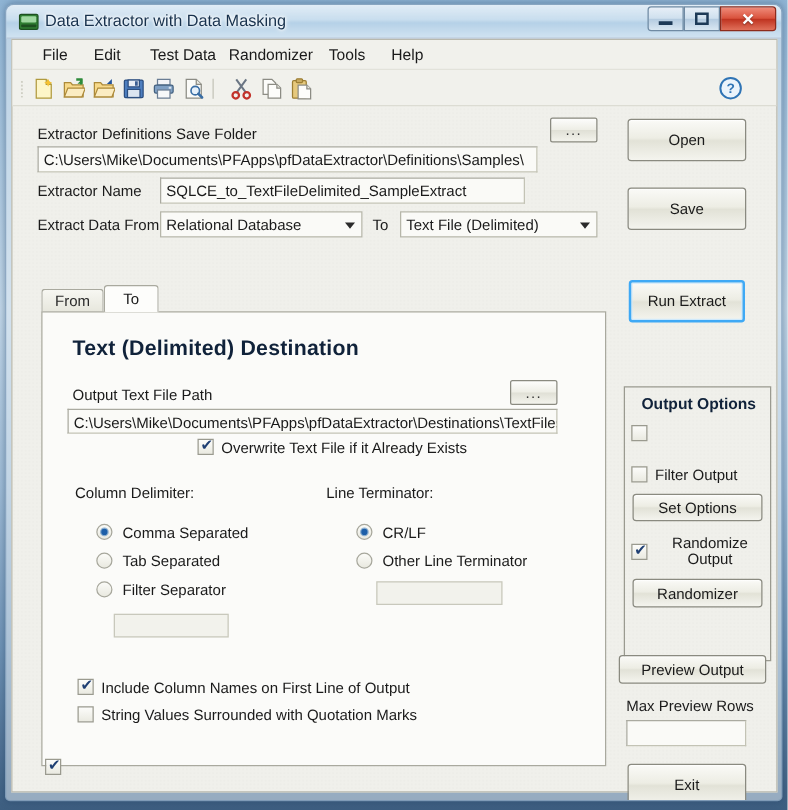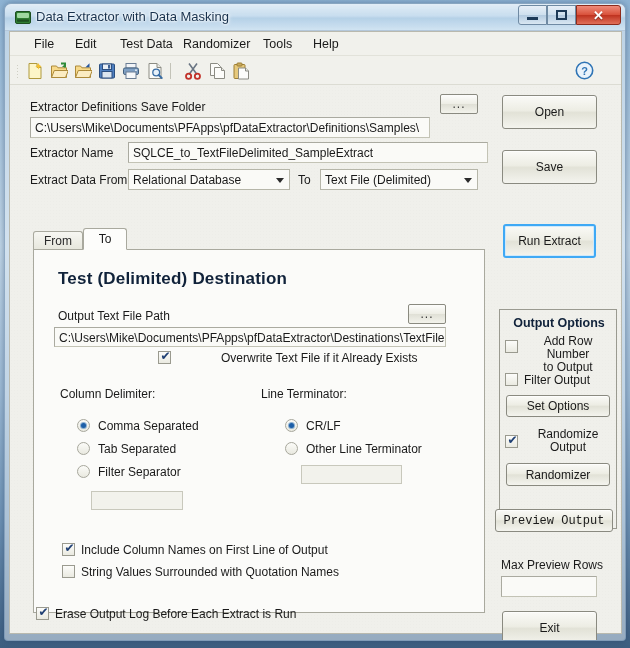--- a/index.html
+++ b/index.html
@@ -266,100 +266,95 @@
         <circle cx="9.5" cy="9.5" r="8.2" fill="#eaf3fb" stroke="#2f74b5" stroke-width="1.6"></circle>
         <text x="9.5" y="13.6" text-anchor="middle" font-size="11" font-family="Liberation Sans, sans-serif" font-weight="bold" fill="#2f74b5">?</text>
       </svg>
     </div>
 
     <div class="lbl" style="left:20px; top:68px;">Extractor Definitions Save Folder</div>
     <div class="browse-btn" style="left:430px; top:62px; width:38px; height:20px;">...</div>
     <div class="txt" style="left:20px; top:85px; width:400px; height:21px;">C:\Users\Mike\Documents\PFApps\pfDataExtractor\Definitions\Samples\</div>
 
     <div class="lbl" style="left:20px; top:114px;">Extractor Name</div>
-    <div class="txt" style="left:118px; top:110px; width:360px; height:21px;">SQLCE_to_TextFileDelimited_SampleExtract</div>
+    <div class="txt" style="left:118px; top:110px; width:292px; height:21px;">SQLCE_to_TextFileDelimited_SampleExtract</div>
 
     <div class="lbl" style="left:20px; top:141px;">Extract Data From</div>
     <div class="combo" style="left:118px; top:137px; width:162px; height:21px;">
       <span>Relational Database</span>
       <i class="arrow"></i>
     </div>
     <div class="lbl" style="left:288px; top:141px;">To</div>
     <div class="combo" style="left:310px; top:137px; width:158px; height:21px;">
       <span>Text File (Delimited)</span>
       <i class="arrow"></i>
     </div>
 
     <div id="tabstrip">
       <div class="tab" id="tab-from">From</div>
       <div class="tab" id="tab-to">To</div>
     </div>
 
     <div id="panel">
-      <div id="panel-title">Test (Delimited) Destination</div>
+      <div id="panel-title">Text (Delimited) Destination</div>
 
       <div class="lbl" style="left:24px; top:59px;text-align:center;">Output Text File Path</div>
       <div class="browse-btn" style="left:374px; top:54px; width:38px; height:20px;">...</div>
       <div class="txt" style="left:20px; top:77px; width:392px; height:20px;">C:\Users\Mike\Documents\PFApps\pfDataExtractor\Destinations\TextFiles\De</div>
 
       <div class="cb checked" style="left:124px; top:101px;"></div>
-      <div class="cbl" style="left:143px; top:101px;margin-left:44px;">Overwrite Text File if it Already Exists</div>
+      <div class="cbl" style="left:143px; top:101px;">Overwrite Text File if it Already Exists</div>
 
       <div class="lbl" style="left:26px; top:137px;">Column Delimiter:</div>
       <div class="rb checked" style="left:43px; top:169px;"></div>
       <div class="cbl" style="left:64px; top:169px;">Comma Separated</div>
       <div class="rb" style="left:43px; top:192px;"></div>
       <div class="cbl" style="left:64px; top:192px;">Tab Separated</div>
       <div class="rb" style="left:43px; top:215px;"></div>
       <div class="cbl" style="left:64px; top:215px;">Filter Separator</div>
       <div class="txt small-txt" style="left:57px; top:241px; width:92px; height:19px;"></div>
 
       <div class="lbl" style="left:227px; top:137px;">Line Terminator:</div>
       <div class="rb checked" style="left:251px; top:169px;"></div>
       <div class="cbl" style="left:272px; top:169px;">CR/LF</div>
       <div class="rb" style="left:251px; top:192px;"></div>
       <div class="cbl" style="left:272px; top:192px;">Other Line Terminator</div>
       <div class="txt small-txt" style="left:267px; top:215px; width:101px; height:19px;"></div>
 
       <div class="cb checked" style="left:28px; top:293px;"></div>
       <div class="cbl" style="left:47px; top:293px;">Include Column Names on First Line of Output</div>
       <div class="cb" style="left:28px; top:315px;"></div>
-      <div class="cbl" style="left:47px; top:315px;">String Values Surrounded with Quotation Names</div>
+      <div class="cbl" style="left:47px; top:315px;">String Values Surrounded with Quotation Marks</div>
     </div>
 
     <div class="cb checked" style="left:26px; top:575px;"></div>
-    <div class="cbl" style="left:45px; top:575px;">Erase Output Log Before Each Extract is Run</div>
 
     <div class="btn" style="left:492px; top:118px; width:95px; height:34px;">Save</div>
     <div class="btn" style="left:492px; top:63px; width:95px; height:34px;">Open</div>
     <div class="btn accent" style="left:493px; top:192px; width:93px; height:34px;">Run Extract</div>
 
     <div id="group-output">
       <div id="group-title">Output Options</div>
     </div>
 
     <div class="cb" style="left:495px; top:308px;"></div>
-    <div class="ctr-lbl" style="left:512px; top:303px; width:92px;">
-      <span>Add Row Number</span><br>
-      <span>to Output</span>
-    </div>
 
     <div class="cb" style="left:495px; top:341px;"></div>
     <div class="cbl" style="left:514px; top:341px;">Filter Output</div>
 
     <div class="btn" style="left:496px; top:363px; width:104px; height:22px;">Set Options</div>
 
     <div class="cb checked" style="left:495px; top:403px;"></div>
     <div class="ctr-lbl" style="left:512px; top:396px; width:92px;">
       <span>Randomize</span><br>
       <span>Output</span>
     </div>
 
     <div class="btn" style="left:496px; top:431px; width:104px; height:23px;">Randomizer</div>
-    <div class="btn" style="left:485px; top:477px; width:118px; height:23px;font-family:Liberation Mono, monospace;">Preview Output</div>
+    <div class="btn" style="left:485px; top:492px; width:118px; height:23px;">Preview Output</div>
 
     <div class="lbl" style="left:491px; top:526px;">Max Preview Rows</div>
     <div class="txt" style="left:491px; top:544px; width:96px; height:21px;"></div>
 
     <div class="btn" style="left:492px; top:579px; width:95px; height:34px;">Exit</div>
 
   </div>
 </div>
 
 </body></html>

